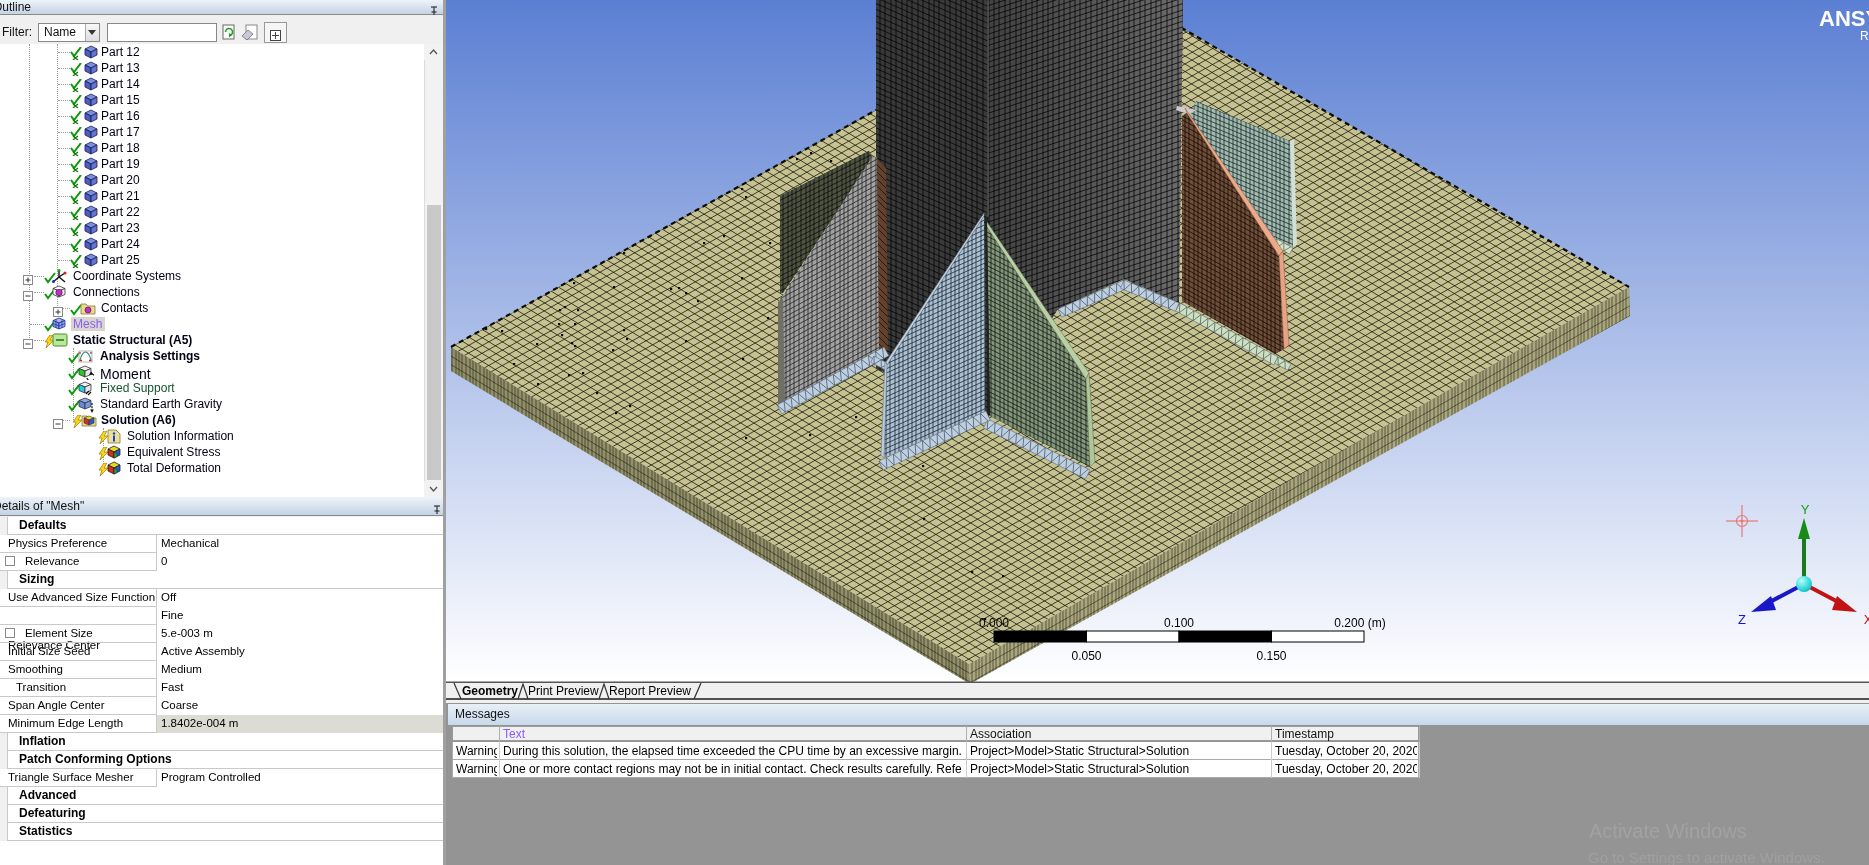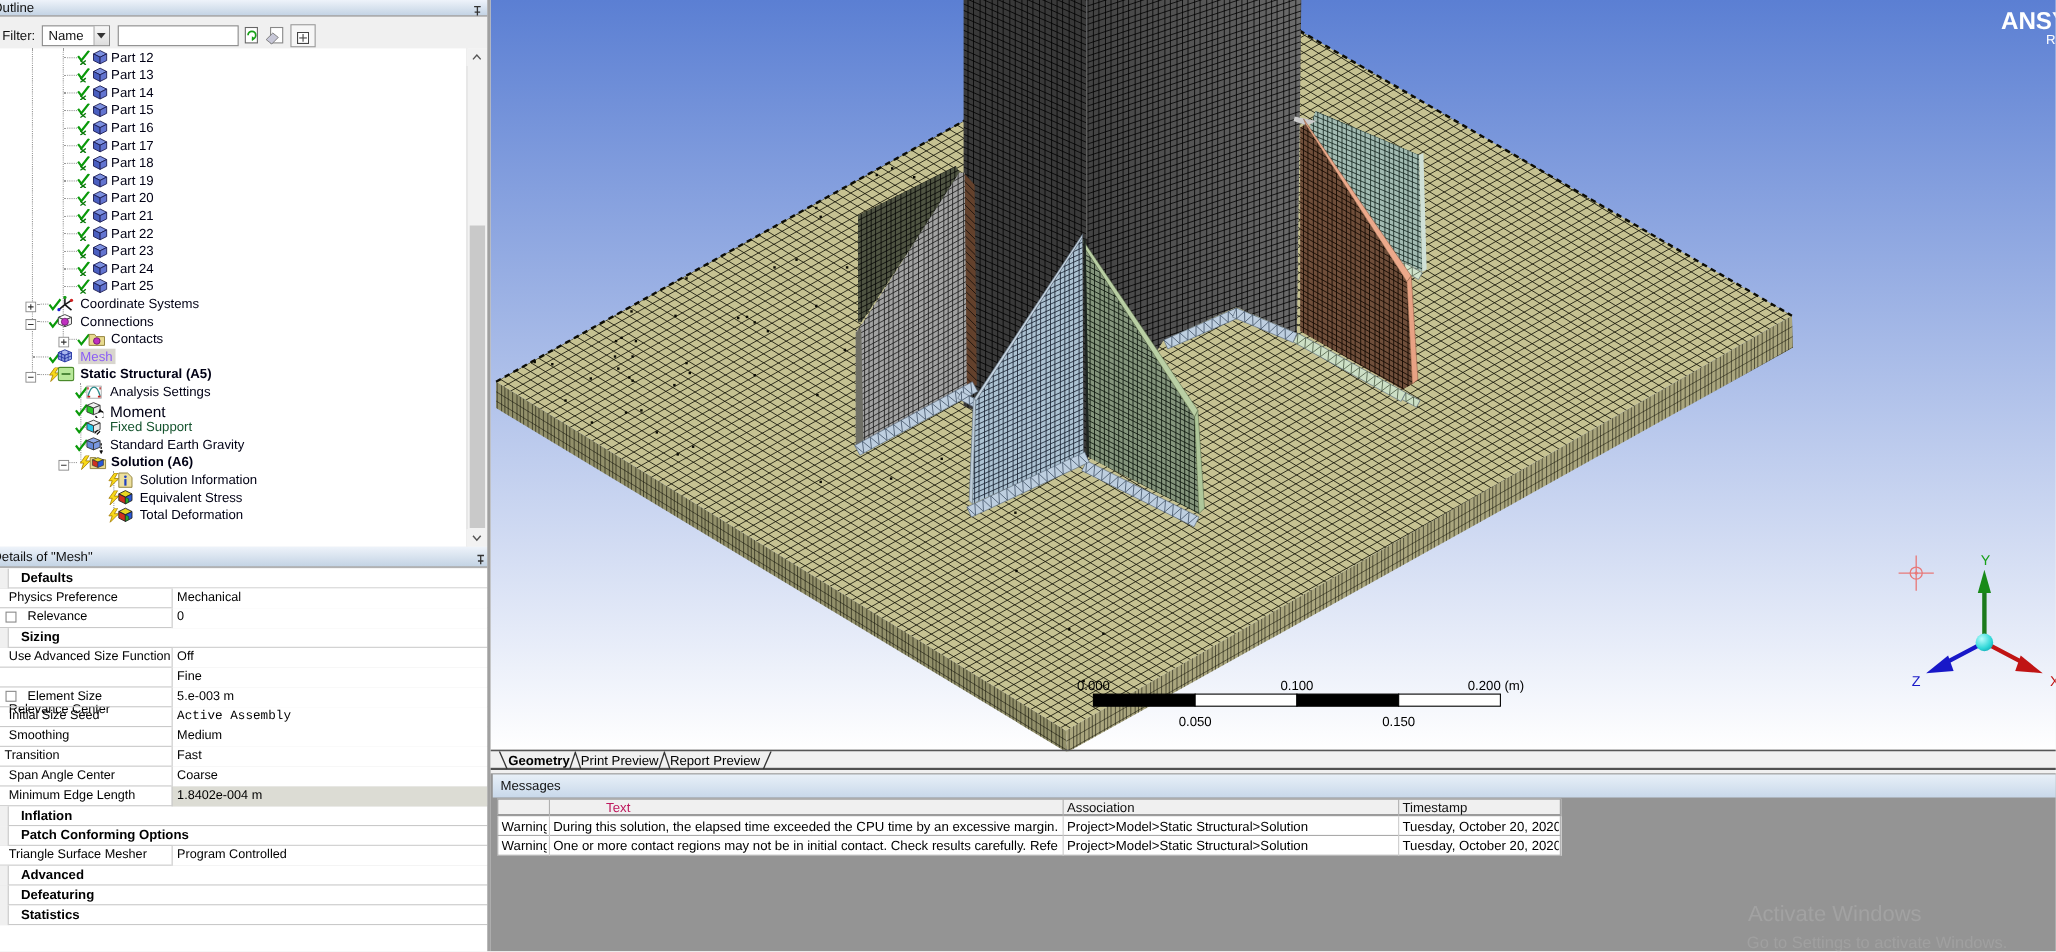--- a/index.html
+++ b/index.html
@@ -277,21 +277,21 @@
     <div style="position:absolute;left:73px;top:334px;font-size:12px;font-weight:bold;color:#000014;white-space:nowrap;">Static Structural (A5)</div>
     <div style="position:absolute;left:68px;top:350px;"><svg width="12" height="12" viewBox="0 0 12 12">
         <path d="M1 6 L4 10 L11 1" stroke="#0a9a0a" stroke-width="2" fill="none"></path>
       </svg></div>
     <div style="position:absolute;left:78px;top:349px;"><svg width="15" height="15" viewBox="0 0 15 15">
         <rect x="1" y="2" width="13" height="11" fill="#fff" stroke="#999" stroke-width="0.7"></rect>
         <path d="M2 11 C4 4 6 3 7.5 3 C9 3 11 4 13 11" stroke="#2a8a8a" stroke-width="1.2" fill="none"></path>
         <path d="M2 3 L2 5 M13 3 L13 5" stroke="#c02020" stroke-width="1.2"></path>
         <path d="M1.5 11.5 L4 11.5 M11 11.5 L13.5 11.5" stroke="#c02020" stroke-width="1.5"></path>
       </svg></div>
-    <div style="position:absolute;left:100px;top:350px;font-size:12px;font-weight:normal;color:#000014;white-space:nowrap;">Analysis Settings</div>
+    <div style="position:absolute;left:100px;top:350px;font-size:12px;font-weight:bold;color:#000014;white-space:nowrap;">Analysis Settings</div>
     <div style="position:absolute;left:68px;top:366px;"><svg width="12" height="12" viewBox="0 0 12 12">
         <path d="M1 6 L4 10 L11 1" stroke="#0a9a0a" stroke-width="2" fill="none"></path>
       </svg></div>
     <div style="position:absolute;left:78px;top:365px;"><svg width="16" height="15" viewBox="0 0 16 15">
         <polygon points="7,1 13,3.5 7,6 1,3.5" fill="#f0f0f0" stroke="#333" stroke-width="0.8"></polygon>
         <polygon points="1,3.5 7,6 7,12 1,9.5" fill="#28c828" stroke="#333" stroke-width="0.8"></polygon>
         <polygon points="13,3.5 7,6 7,12 13,9.5" fill="#e8e8e8" stroke="#333" stroke-width="0.8"></polygon>
         <path d="M9 13 A4 3.4 0 1 0 13 9" stroke="#111" stroke-width="1.2" fill="none"></path>
         <polygon points="13,6.5 15.5,9.5 11,10" fill="#111"></polygon>
       </svg></div>
@@ -405,27 +405,27 @@
     <div style="position:absolute;left:156px;top:607px;width:287px;height:18px;background:#fff;border-left:1px solid #c9c9c9;"></div>
     <div style="position:absolute;left:161px;top:609px;font-size:11.5px;color:#000;white-space:nowrap;">Fine</div>
     <div style="position:absolute;left:0;top:625px;width:443px;height:18px;border-bottom:1px solid #c9c9c9;"></div>
     <div style="position:absolute;left:5px;top:628px;width:10px;height:10px;background:#fff;border:1px solid #8a8a8a;"></div>
     <div style="position:absolute;left:25px;top:627px;font-size:11.5px;color:#000;white-space:nowrap;">Element Size</div>
     <div style="position:absolute;left:156px;top:625px;width:287px;height:18px;background:#fff;border-left:1px solid #c9c9c9;"></div>
     <div style="position:absolute;left:161px;top:627px;font-size:11.5px;color:#000;white-space:nowrap;">5.e-003 m</div>
     <div style="position:absolute;left:0;top:643px;width:443px;height:18px;border-bottom:1px solid #c9c9c9;"></div>
     <div style="position:absolute;left:8px;top:645px;font-size:11.5px;color:#000;white-space:nowrap;">Initial Size Seed</div>
     <div style="position:absolute;left:156px;top:643px;width:287px;height:18px;background:#fff;border-left:1px solid #c9c9c9;"></div>
-    <div style="position:absolute;left:161px;top:645px;font-size:11.5px;color:#000;white-space:nowrap;font-family:Liberation Mono, monospace;">Active Assembly</div>
+    <div style="position:absolute;left:161px;top:645px;font-size:11.5px;color:#000;white-space:nowrap;">Active Assembly</div>
     <div style="position:absolute;left:0;top:661px;width:443px;height:18px;border-bottom:1px solid #c9c9c9;"></div>
     <div style="position:absolute;left:8px;top:663px;font-size:11.5px;color:#000;white-space:nowrap;">Smoothing</div>
     <div style="position:absolute;left:156px;top:661px;width:287px;height:18px;background:#fff;border-left:1px solid #c9c9c9;"></div>
     <div style="position:absolute;left:161px;top:663px;font-size:11.5px;color:#000;white-space:nowrap;">Medium</div>
     <div style="position:absolute;left:0;top:679px;width:443px;height:18px;border-bottom:1px solid #c9c9c9;"></div>
-    <div style="position:absolute;left:4px;top:681px;font-size:11.5px;color:#000;white-space:nowrap;">Transition</div>
+    <div style="position:absolute;left:16px;top:681px;font-size:11.5px;color:#000;white-space:nowrap;">Transition</div>
     <div style="position:absolute;left:156px;top:679px;width:287px;height:18px;background:#fff;border-left:1px solid #c9c9c9;"></div>
     <div style="position:absolute;left:161px;top:681px;font-size:11.5px;color:#000;white-space:nowrap;">Fast</div>
     <div style="position:absolute;left:0;top:697px;width:443px;height:18px;border-bottom:1px solid #c9c9c9;"></div>
     <div style="position:absolute;left:8px;top:699px;font-size:11.5px;color:#000;white-space:nowrap;">Span Angle Center</div>
     <div style="position:absolute;left:156px;top:697px;width:287px;height:18px;background:#fff;border-left:1px solid #c9c9c9;"></div>
     <div style="position:absolute;left:161px;top:699px;font-size:11.5px;color:#000;white-space:nowrap;">Coarse</div>
     <div style="position:absolute;left:0;top:715px;width:443px;height:18px;border-bottom:1px solid #c9c9c9;"></div>
     <div style="position:absolute;left:8px;top:717px;font-size:11.5px;color:#000;white-space:nowrap;">Minimum Edge Length</div>
     <div style="position:absolute;left:156px;top:715px;width:287px;height:18px;background:#dcdcd4;border-left:1px solid #c9c9c9;"></div>
     <div style="position:absolute;left:161px;top:717px;font-size:11.5px;color:#000;white-space:nowrap;">1.8402e-004 m</div>
@@ -457,21 +457,21 @@
         <path d="M246 16 L253 0" fill="none" stroke="#333" stroke-width="1.2"></path>
       </svg></div>
     <div style="position:absolute;left:462px;top:685px;font-size:12px;font-weight:bold;color:#000;">Geometry</div>
     <div style="position:absolute;left:528px;top:685px;font-size:12px;color:#000;">Print Preview</div>
     <div style="position:absolute;left:609px;top:685px;font-size:12px;color:#000;">Report Preview</div>
     <div style="position:absolute;left:446px;top:703px;width:1423px;height:162px;background:#949494;"></div>
     <div style="position:absolute;left:448px;top:704px;width:1421px;height:21px;background:linear-gradient(#e8f0f8,#c8d8ea);"></div>
     <div style="position:absolute;left:455px;top:708px;font-size:12px;color:#111;">Messages</div>
     <div style="position:absolute;left:452px;top:726px;width:967px;height:15px;background:#f0f0f0;border:1px solid #9a9a9a;"></div>
     <div style="position:absolute;left:499px;top:726px;width:1px;height:16px;background:#b0b0b0;"></div>
-    <div style="position:absolute;left:503px;top:728px;font-size:12px;color:#be185d;margin-left:48px;">Text</div>
+    <div style="position:absolute;left:503px;top:728px;font-size:12px;color:#8b5cf6;">Text</div>
     <div style="position:absolute;left:966px;top:726px;width:1px;height:16px;background:#b0b0b0;"></div>
     <div style="position:absolute;left:970px;top:728px;font-size:12px;color:#111;">Association</div>
     <div style="position:absolute;left:1271px;top:726px;width:1px;height:16px;background:#b0b0b0;"></div>
     <div style="position:absolute;left:1275px;top:728px;font-size:12px;color:#111;">Timestamp</div>
     <div style="position:absolute;left:1419px;top:726px;width:1px;height:16px;background:#b0b0b0;"></div>
     <div style="position:absolute;left:452px;top:742px;width:967px;height:18px;background:#fff;border:1px solid #aaa;border-top:none;"></div>
     <div style="position:absolute;left:456px;top:745px;width:41px;height:14px;font-size:12px;color:#000;white-space:nowrap;overflow:hidden;">Warning</div>
     <div style="position:absolute;left:499px;top:742px;width:1px;height:18px;background:#ccc;"></div>
     <div style="position:absolute;left:503px;top:745px;width:461px;height:14px;font-size:12px;color:#000;white-space:nowrap;overflow:hidden;">During this solution, the elapsed time exceeded the CPU time by an excessive margin.</div>
     <div style="position:absolute;left:966px;top:742px;width:1px;height:18px;background:#ccc;"></div>

